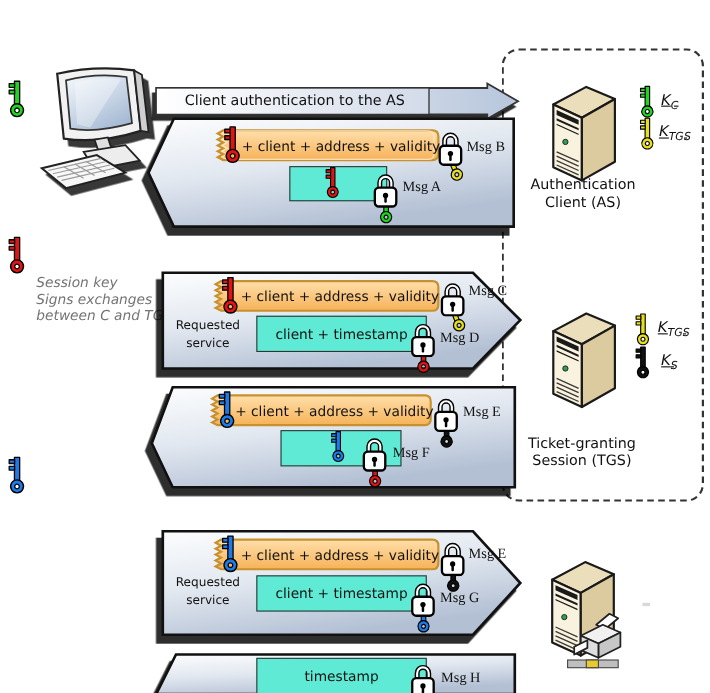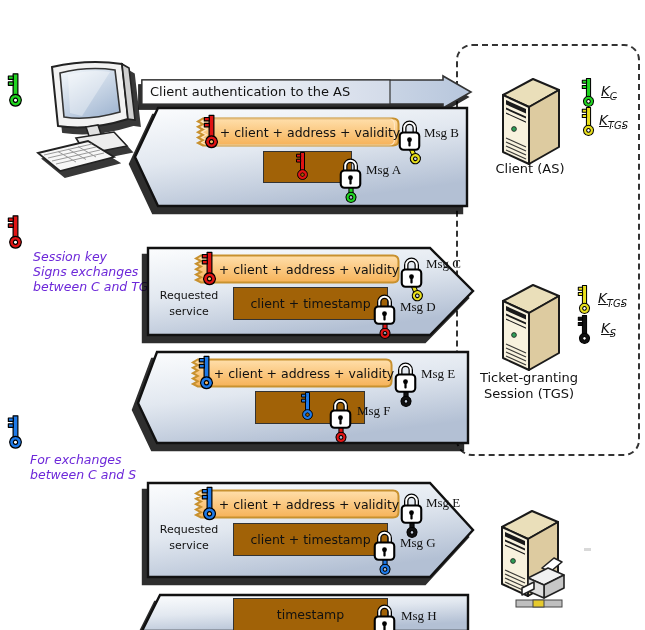--- a/index.html
+++ b/index.html
@@ -14,32 +14,32 @@
   .arrow-svg{position:absolute;z-index:3;}
   .sh-big{filter:drop-shadow(-5px 7px 0 rgba(0,0,0,0.82));}
   .sh-sm{filter:drop-shadow(-3px 5px 0 rgba(0,0,0,0.82));}
   .sh-icon{filter:drop-shadow(5px 6px 0 rgba(0,0,0,0.78));}
   
   .ticket{position:absolute;height:32px;z-index:4;}
   .ticket .bg{position:absolute;left:0;top:0;width:100%;height:100%;}
   .tkey{position:absolute;left:13px;top:-3px;width:17px;height:37px;z-index:5;}
   .ttext{position:absolute;left:36px;right:8px;top:0;bottom:0;display:flex;align-items:center;
          justify-content:center;font-size:12.5px;white-space:nowrap;z-index:5;}
-  .wbox{position:absolute;background:#a16207;border:1.6px solid #333;z-index:4;display:flex;
+  .wbox{position:absolute;background:#5eead4;border:1.6px solid #333;z-index:4;display:flex;
         align-items:center;justify-content:center;font-size:12.5px;white-space:nowrap;}
   .bkey{position:absolute;width:15px;height:30px;z-index:5;}
   .lock{position:absolute;width:27px;height:34px;z-index:5;}
   .ukey{position:absolute;width:16px;height:31px;z-index:4;}
   .rot{transform:rotate(-22deg);}
   .msg{position:absolute;z-index:5;font-size:13px;white-space:nowrap;font-family:Liberation Serif, serif;}
   .req{position:absolute;z-index:4;font-size:11px;line-height:15.5px;text-align:center;}
   .toplabel{position:absolute;left:150px;top:80px;width:236px;height:23px;z-index:4;
-            font-size:13px;line-height:23px;text-align:left;white-space:nowrap;}
-  
-  .note{position:absolute;z-index:2;font-style:italic;color:#6d28d9;font-size:12.5px;line-height:15px;}
+            font-size:13px;line-height:23px;text-align:center;white-space:nowrap;}
+  
+  .note{position:absolute;z-index:2;font-style:italic;color:#737373;font-size:12.5px;line-height:15px;}
   
   .slabel{position:absolute;z-index:2;width:140px;text-align:center;font-size:13px;line-height:16px;}
   .klabel{position:absolute;z-index:2;font-style:italic;font-size:13.5px;white-space:nowrap;text-decoration:underline;}
   .klabel sub{font-size:10px;}
   
   .k-green{color:var(--key-green,#21d421);}
   .k-yellow{color:var(--key-yellow,#e8df1c);}
   .k-red{color:var(--key-red,#e01414);}
   .k-blue{color:var(--key-blue,#1e7ae8);}
   .k-black{color:var(--key-black,#111);}
@@ -133,24 +133,20 @@
     </svg>
   <svg class="abs k-blue" style="left:7px;top:414px;width:17px;height:36px;z-index:2">
       <use href="#sym-key"></use>
     </svg>
 
   <div class="note" style="left:33px;top:249px;width:140px">
     <div>Session key</div>
     <div>Signs exchanges</div>
     <div>between C and TGS</div>
   </div>
-  <div class="note" style="left:30px;top:452px;width:140px">
-    <div>For exchanges</div>
-    <div>between C and S</div>
-  </div>
 
   <svg class="arrow-svg sh-sm" style="left:140px;top:73px;width:334px;height:42px" viewBox="0 0 334 42">
     <path d="M2,7 H303 V3 L331,19 L303,35 V31 H2 Z" fill="url(#hgrad)" stroke="#333" stroke-width="1.6"></path>
     <rect x="2" y="7" width="248" height="24" fill="url(#wgrad)" stroke="#333" stroke-width="1.2"></rect>
   </svg>
   <div class="toplabel">Client authentication to the AS</div>
 
   <svg class="arrow-svg sh-big" style="left:130px;top:104px;width:342px;height:106px" viewBox="0 0 342 106">
     <path d="M5,53 L28,4 H337 V102 H28 Z" fill="url(#agrad)" stroke="#111" stroke-width="2.4"></path>
   </svg>
@@ -293,35 +289,36 @@
     </svg>
   <svg class="lock" style="left:371px;top:601px">
       <use href="#sym-lock"></use>
     </svg>
   <div class="msg" style="left:401px;top:608px">Msg H</div>
 
   <svg class="abs pitem" style="left:494px;top:70px;width:72px;height:96px;z-index:2">
       <use href="#sym-server"></use>
     </svg>
   <div class="slabel" style="left:460px;top:161px">
+    <div>Authentication</div>
     <div>Client (AS)</div>
   </div>
   <svg class="abs pitem k-green" style="left:581px;top:77px;width:15px;height:31px">
       <use href="#sym-key"></use>
     </svg>
   <div class="klabel" style="left:601px;top:83px"><span>K</span><sub>C</sub></div>
   <svg class="abs pitem k-yellow" style="left:581px;top:106px;width:15px;height:31px">
       <use href="#sym-key"></use>
     </svg>
   <div class="klabel" style="left:599px;top:112px"><span>K</span><sub>TGS</sub></div>
 
   <svg class="abs pitem" style="left:494px;top:276px;width:72px;height:96px;z-index:2">
       <use href="#sym-server"></use>
     </svg>
-  <div class="slabel" style="left:459px;top:370px">
+  <div class="slabel" style="left:459px;top:396px">
     <div>Ticket-granting</div>
     <div>Session (TGS)</div>
   </div>
   <svg class="abs pitem k-yellow" style="left:577px;top:284px;width:15px;height:31px">
       <use href="#sym-key"></use>
     </svg>
   <div class="klabel" style="left:598px;top:290px"><span>K</span><sub>TGS</sub></div>
   <svg class="abs pitem k-black" style="left:577px;top:314px;width:15px;height:31px">
       <use href="#sym-key"></use>
     </svg>

